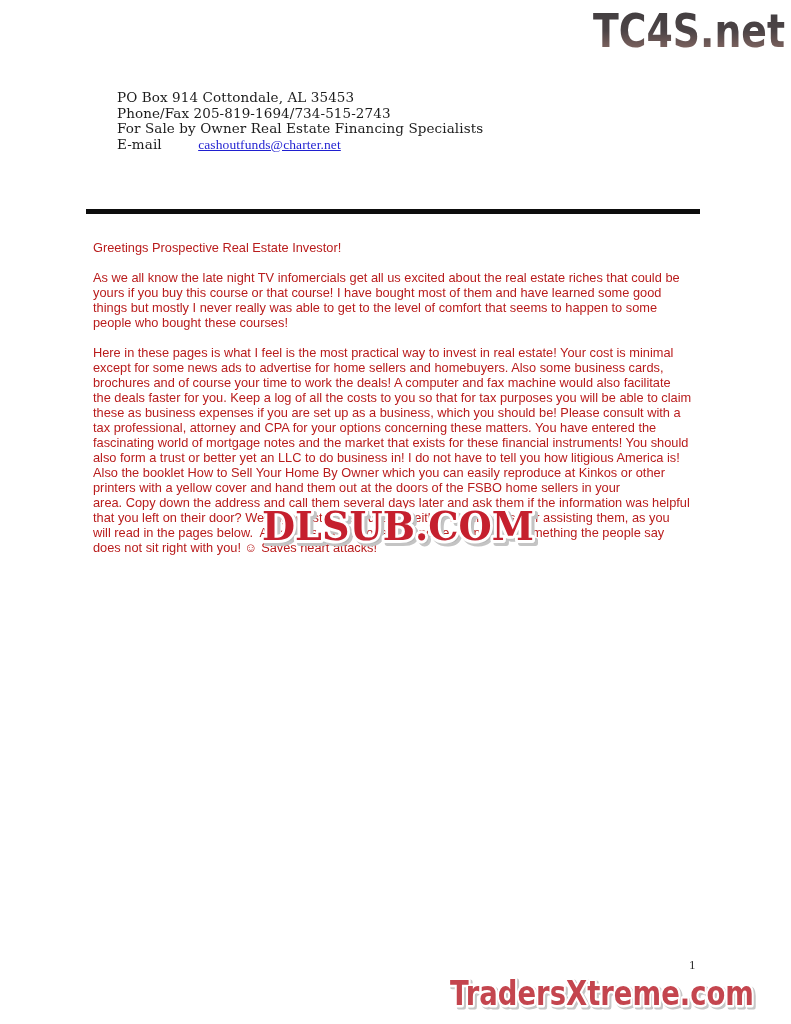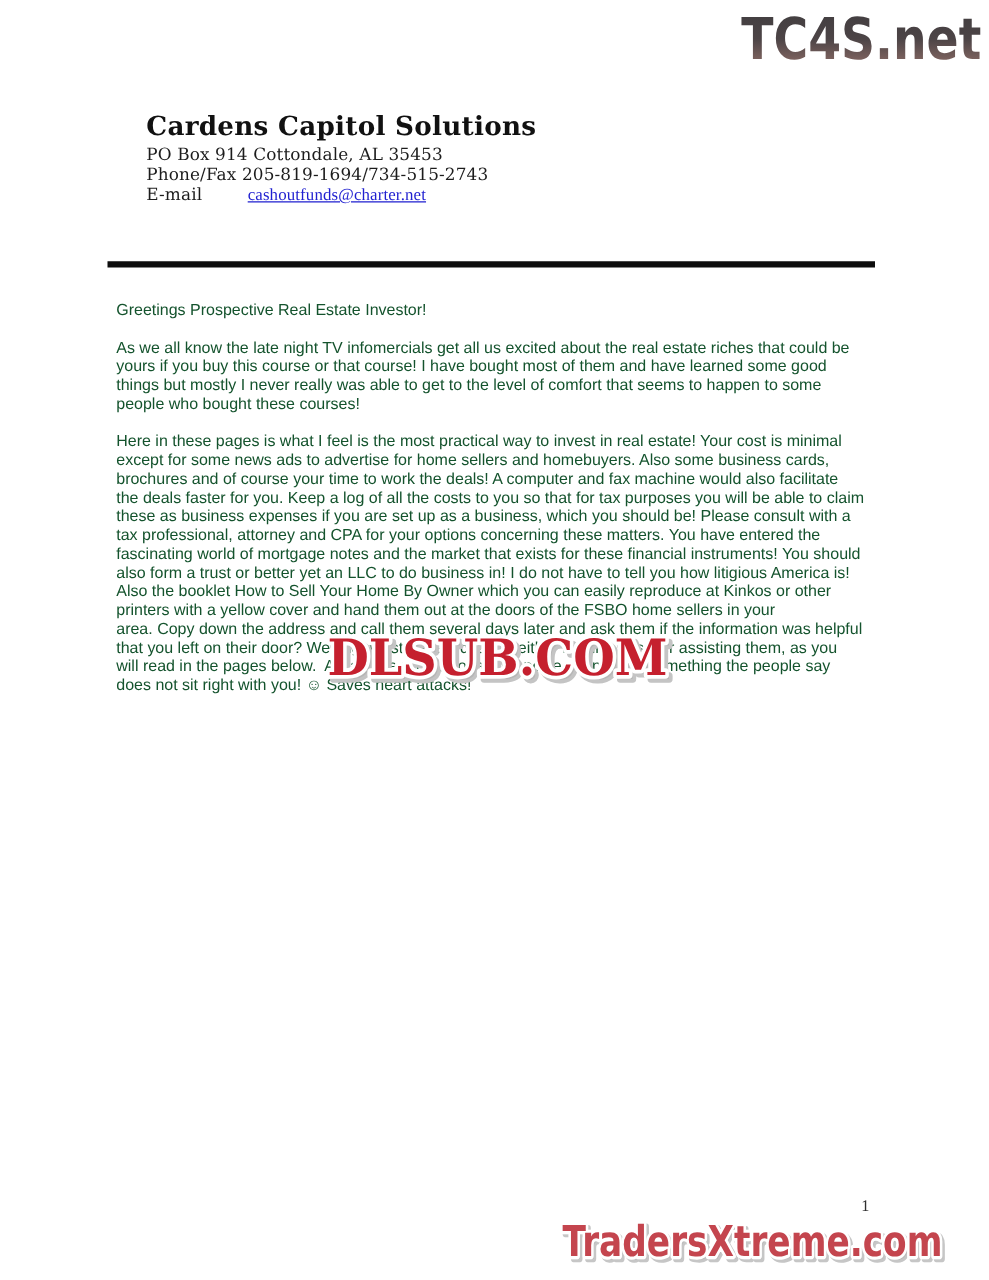--- a/index.html
+++ b/index.html
@@ -48,21 +48,21 @@
     left: 86px; top: 209px;
     width: 614px; height: 5px;
     background: #0d0d0d;
   }
 
   
   .letter-body {
     position: absolute;
     left: 93px; top: 240px;
     width: 692px;
-    color: #14532d;
+    color: #b91c1c;
     font-size: 12.8px;
     line-height: 15px;
   }
   .letter-body p { margin: 0 0 15px 0; white-space: pre-wrap; }
 
   
   .dlsub { position: absolute; left: 248px; top: 500px; }
   .wm-shadow {
     font-family: "DejaVu Serif", serif;
     font-weight: bold;
@@ -118,23 +118,23 @@
           <stop offset="0" stop-color="#403d3f"></stop>
           <stop offset="0.5" stop-color="#4c4446"></stop>
           <stop offset="1" stop-color="#97736c"></stop>
         </linearGradient>
       </defs>
       <text x="99" y="45" text-anchor="middle" textLength="192" lengthAdjust="spacingAndGlyphs" style="font-family:'DejaVu Sans',sans-serif; font-weight:bold; font-size:46px; fill:url(#tcgrad);">TC4S.net</text>
     </svg>
   </div>
 
   <div class="letterhead">
-    <h1 class="company-title">Cardens Capitol Solutions</h1>
     <div class="letterhead-line">PO Box 914 Cottondale, AL 35453</div>
     <div class="letterhead-line">Phone/Fax 205-819-1694/734-515-2743</div>
+    <div class="letterhead-line">For Sale by Owner Real Estate Financing Specialists</div>
     <div class="letterhead-line"><span>E-mail </span><a class="email-link">cashoutfunds@charter.net</a></div>
   </div>
 
   <div class="rule"></div>
 
   <div class="letter-body">
     <p>Greetings Prospective Real Estate Investor!</p>
     <p>As we all know the late night TV infomercials get all us excited about the real estate riches that could be
 yours if you buy this course or that course! I have bought most of them and have learned some good
 things but mostly I never really was able to get to the level of comfort that seems to happen to some

